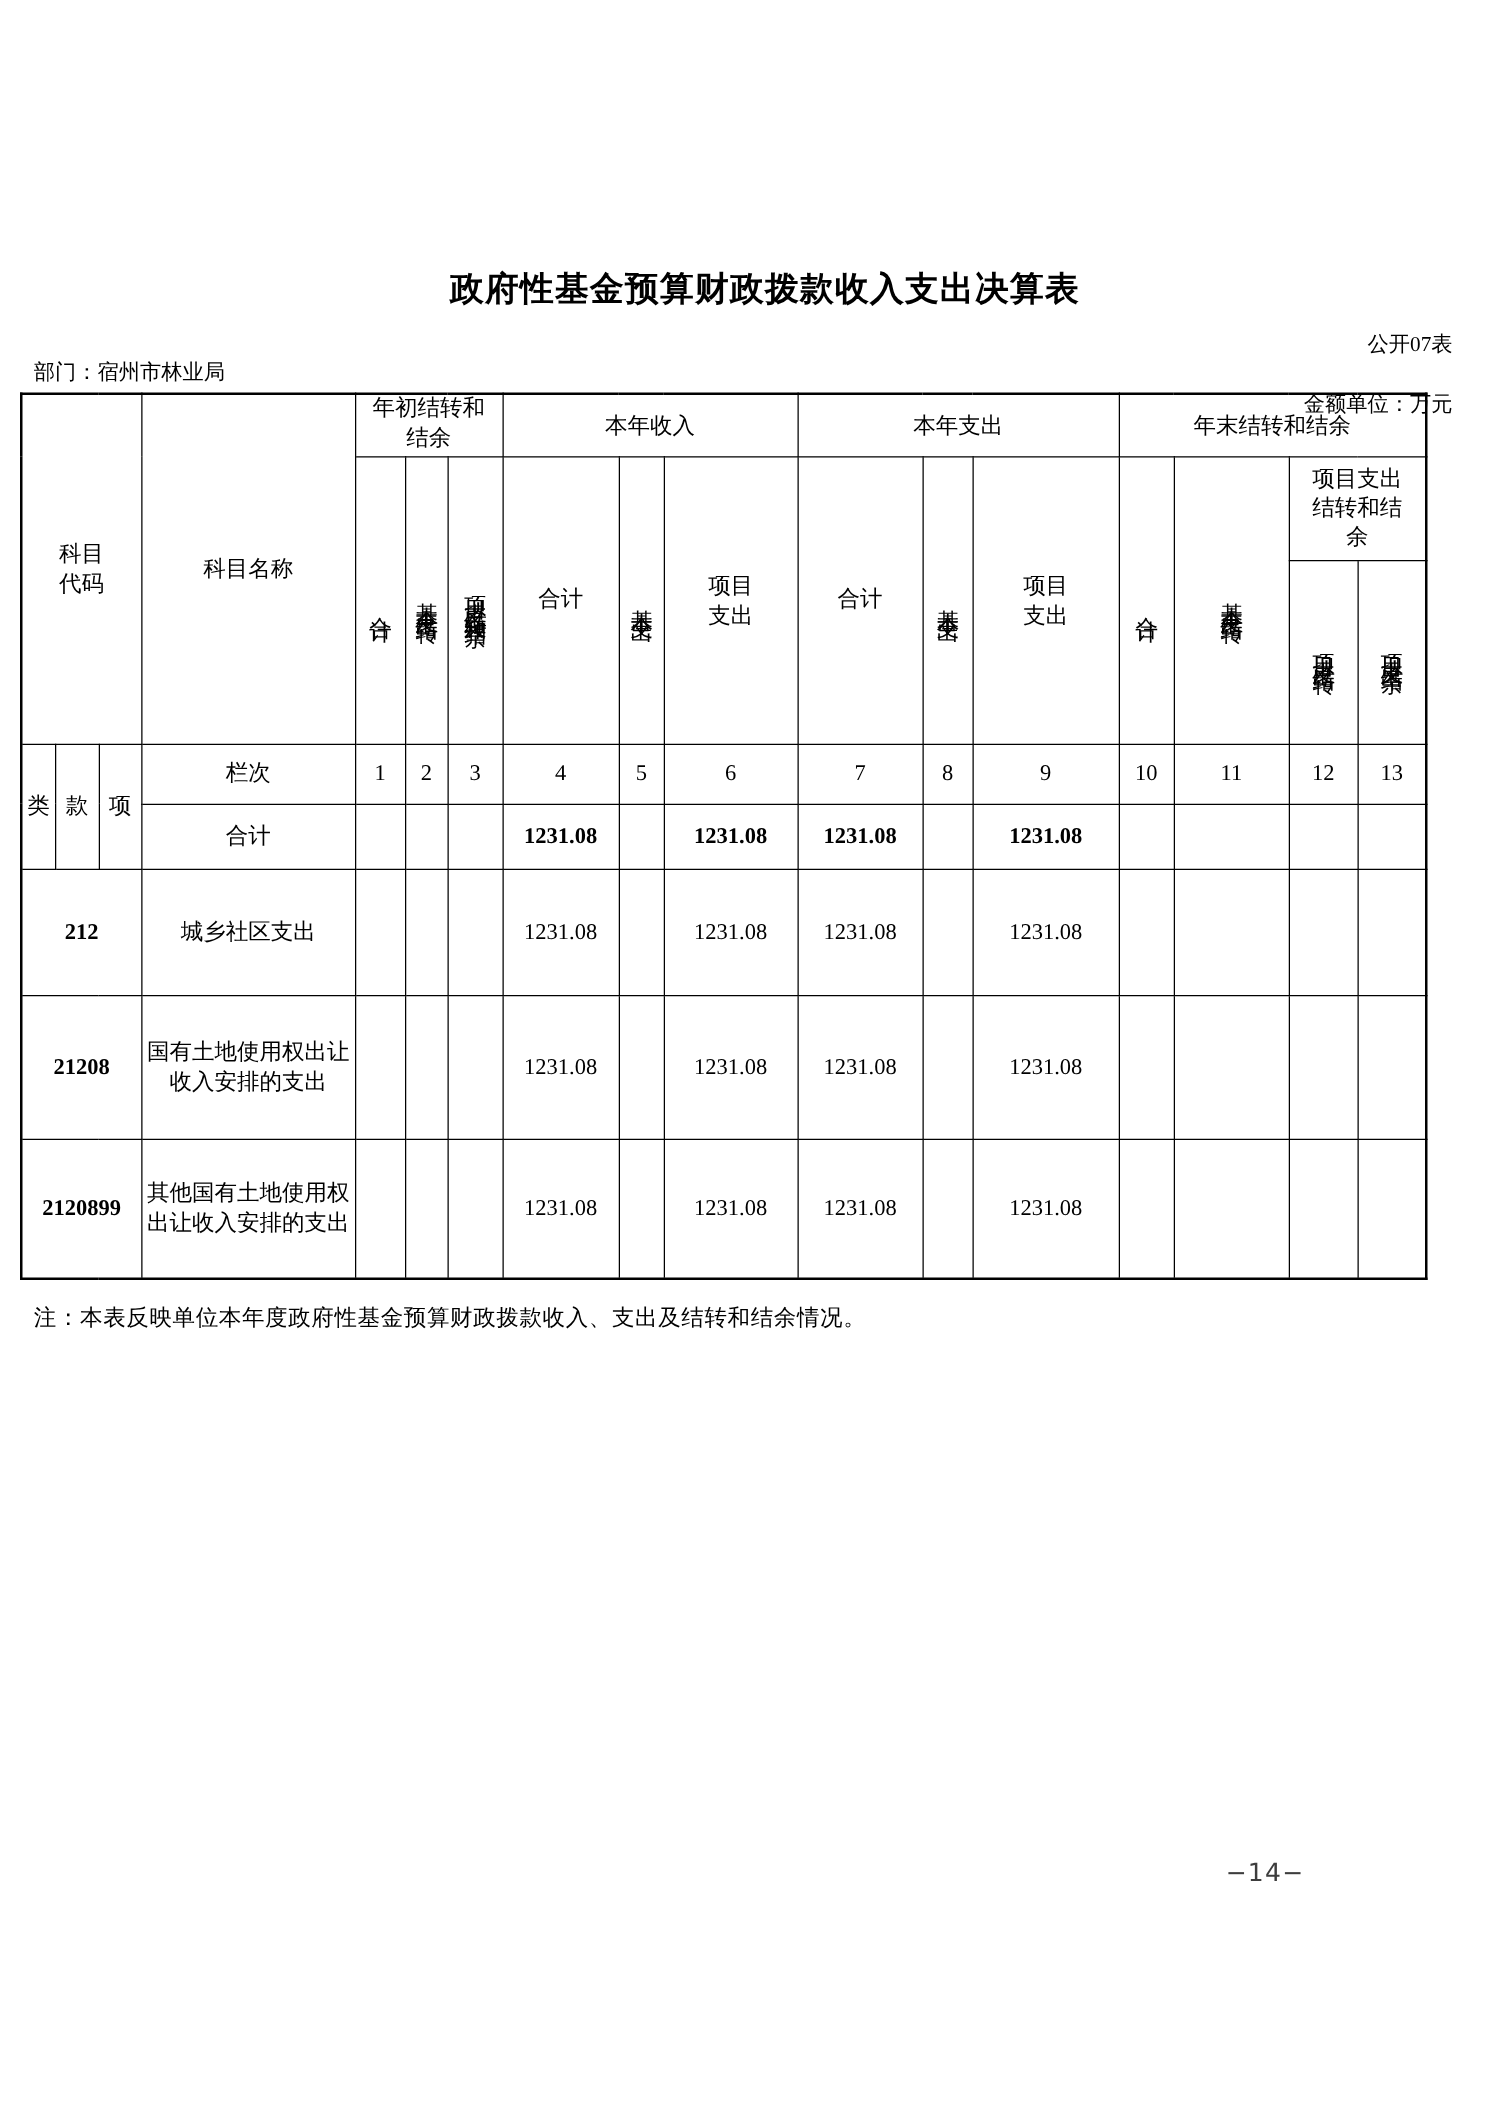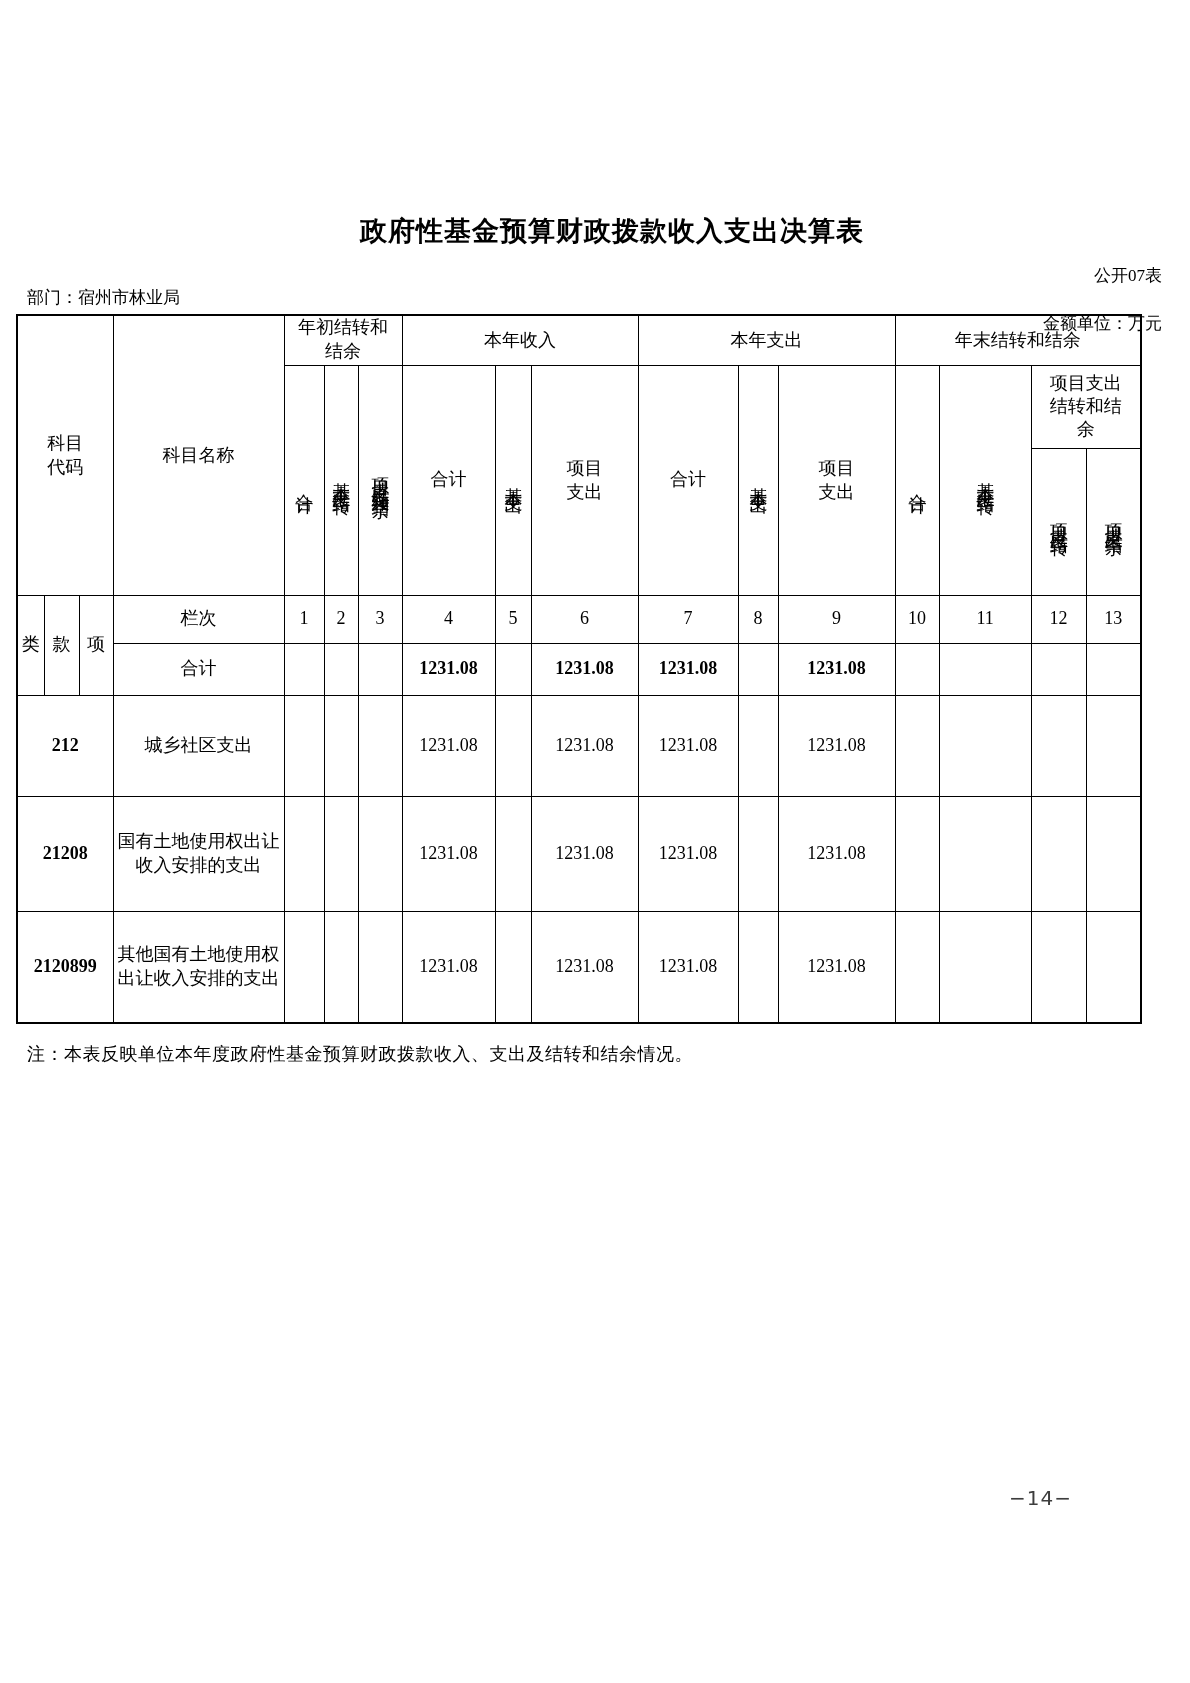--- a/index.html
+++ b/index.html
@@ -46,21 +46,21 @@
   }
   .wrap-2 { display:inline-block; width:40px; line-height:1.35; }
   .wrap-5 { display:inline-block; width:94px; line-height:1.35;font-family:Liberation Mono, monospace; }
   .wrap-4 { display:inline-block; width:78px; line-height:1.3; }
   .note {
     position:absolute; top:1042px; left:27px;
     font-size:18px; letter-spacing:0.5px;
   }
   .pageno {
     position:absolute; top:1486px; left:952px; width:120px;
-    text-align:right; font-size:20px; color:#3d3d3d;
+    text-align:center; font-size:20px; color:#3d3d3d;
     font-family:"DejaVu Sans","Liberation Sans",sans-serif;
     letter-spacing:1px;
   }
 </style>
 </head>
 <body>
 
 <div class="title">政府性基金预算财政拨款收入支出决算表</div>
 <div class="doc-label">公开07表</div>
 <div class="dept">部门：宿州市林业局</div>

